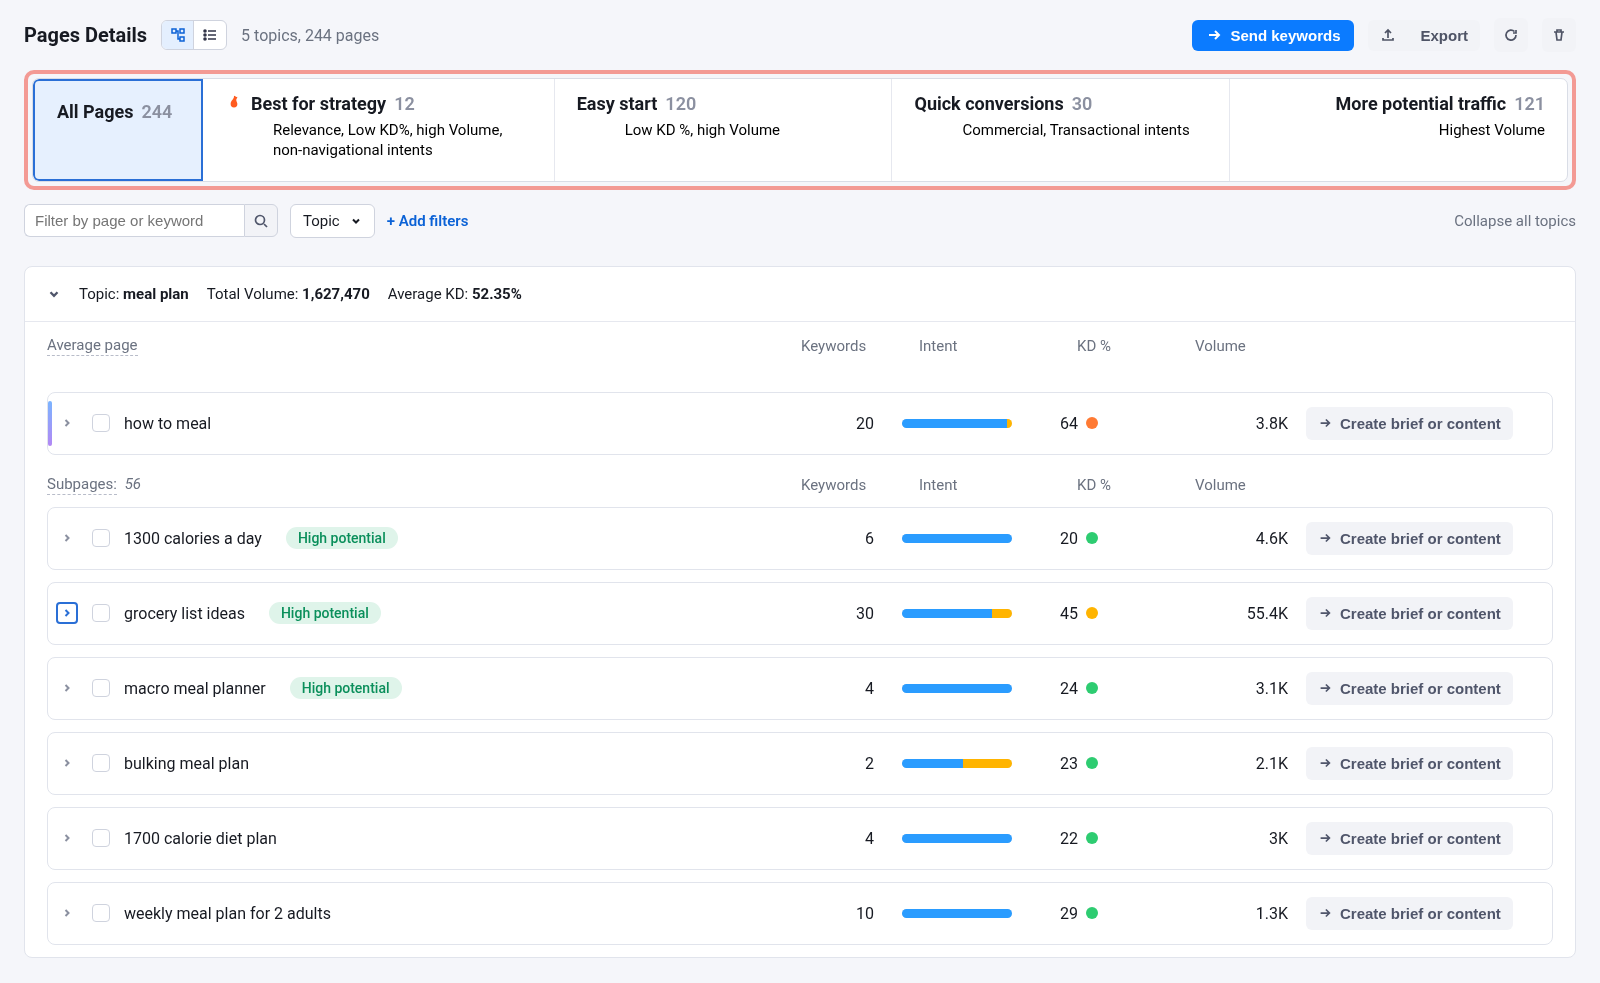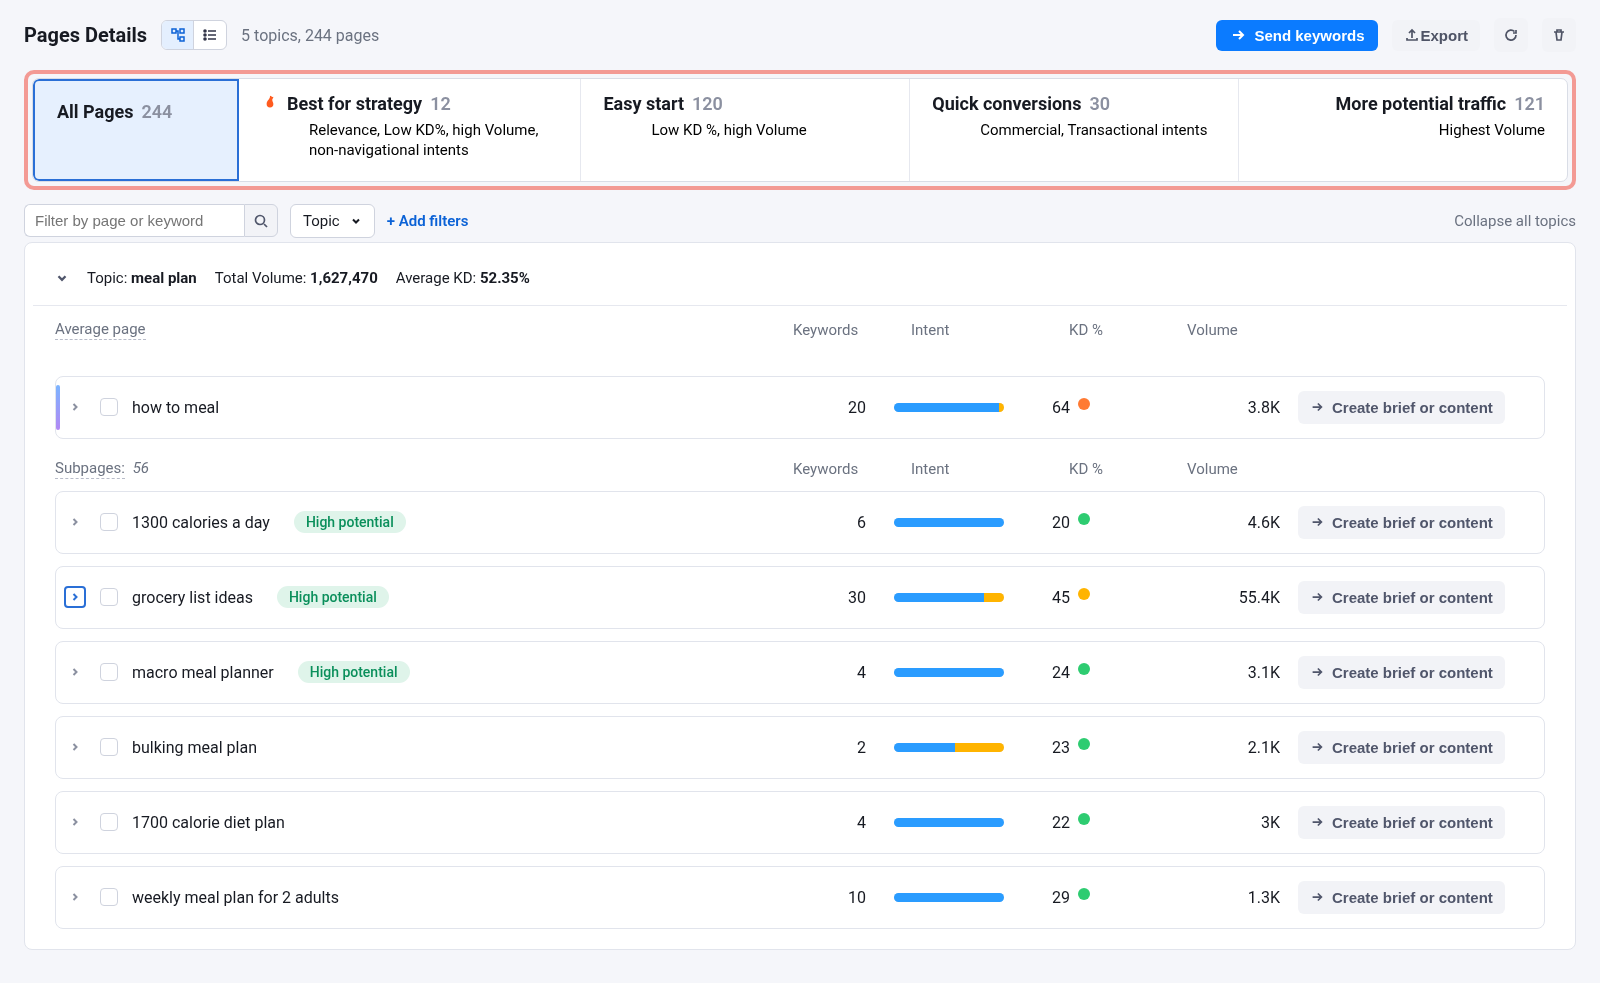--- a/index.html
+++ b/index.html
@@ -36,21 +36,21 @@
   .btn-primary {
     background: #0b7bff; color: #fff;
     border: none; border-radius: 6px;
     padding: 7px 14px; font-size: 15px; font-weight: 600;
     display: inline-flex; align-items: center; gap: 8px; cursor: pointer;
   }
   .btn-secondary {
     background: #f2f3f7; color: #4f5466;
     border: none; border-radius: 6px;
     padding: 7px 12px; font-size: 15px; font-weight: 600;
-    display: inline-flex; align-items: center; gap: 0; cursor: pointer;
+    display: inline-flex; align-items: center; gap: 24px; cursor: pointer;
   }
   .icon-btn {
     background: #f2f3f7; color: #4f5466;
     border: none; border-radius: 6px;
     width: 34px; height: 34px;
     display: inline-flex; align-items: center; justify-content: center; cursor: pointer;
   }
 
   .tab-highlight {
     border: 4px solid #f39a94;
@@ -66,38 +66,38 @@
     background: #fff;
   }
   .tab {
     padding: 14px 22px 20px 22px;
     border-right: 1px solid #e6e8ef;
     cursor: pointer;
     display:flex; flex-direction:column; gap:6px;
   }
   .tab:last-child { border-right: none; align-items: flex-end; }
   .tab.all {
-    width: 206px;
+    width: 170px;
     background: #e6f0fe;
     border: 2px solid #2a6fd6;
     border-radius: 6px 0 0 6px;
     display: flex; align-items: flex-start; justify-content:flex-start;
     padding-top:20px;
   }
   .tab-title-row { display:flex; align-items:center; gap:8px; }
   .tab-title { font-weight: 700; font-size: 18px; }
   .tab-count { color: #8b90a0; font-weight: 600; font-size:18px; }
   .tab-desc { color: #000000; font-size: 15px; line-height:1.35;margin-left:48px; }
   .tab.best { flex:1.1; }
   .tab.easy { flex:1.05; }
   .tab.quick { flex:1.05; }
   .tab.more { flex:1.05; }
 
   .filters-row {
-    display:flex; align-items:center; gap:12px; margin-bottom:4px;
+    display:flex; align-items:center; gap:12px; margin-bottom:28px;
   }
   .search-group { display:flex; }
   .search-input {
     border:1px solid #cfd3de; border-right:none;
     border-radius:6px 0 0 6px;
     padding:7px 10px; font-size:15px; width:220px;
     background:#fff;
   }
   .search-btn {
     border:1px solid #cfd3de;
@@ -107,21 +107,21 @@
   }
   .topic-select {
     border:1px solid #cfd3de; border-radius:6px; background:#fff;
     padding:7px 12px; font-size:15px; display:inline-flex; align-items:center; gap:10px; cursor:pointer;
   }
   .add-filters { color:#0b62d6; font-weight:600; cursor:pointer; font-size:15px; }
   .collapse-all { margin-left:auto; color:#6b7280; font-size:15px; cursor:pointer; }
 
   .panel {
     background:#fff; border:1px solid #e1e4ec; border-radius:8px;
-    padding:8px; overflow:hidden;
+    padding:0; overflow:hidden;
   }
   .topic-header {
     display:flex; align-items:center; gap:18px;
     padding:18px 22px; border-bottom:1px solid #e6e8ef;
   }
   .caret { color:#6b7280; cursor:pointer; }
   .topic-header .label { color:#171a22; }
   .topic-header b { font-weight:700; }
 
   .columns-row, .row {
@@ -165,21 +165,21 @@
     padding:3px 12px; font-size:14px; font-weight:500; margin-left:10px;
   }
   .kw-count, .kd-cell, .vol-cell { font-size:16px; }
   .kw-count { text-align:right; padding-right:20px;}
   .vol-cell { text-align:right; padding-right:10px;}
   .intent-bar {
     height:9px; border-radius:5px; background:#e6e8ef; position:relative; overflow:hidden; width:110px;
   }
   .intent-bar .blue { position:absolute; left:0; top:0; bottom:0; background:#2a9cff; }
   .intent-bar .yellow { position:absolute; top:0; bottom:0; background:#ffb400; }
-  .kd-cell { display:flex; gap:8px; }
+  .kd-cell { display:flex; align-items:center; gap:8px; }
   .dot { width:12px; height:12px; border-radius:50%; }
   .dot.green{background:#2ecc71;} .dot.yellow{background:#ffb400;} .dot.orange{background:#ff7a33;}
   .create-btn {
     background:#f2f3f7; color:#50566b; border:none; border-radius:6px;
     padding:8px 12px; display:inline-flex; align-items:center; gap:8px;
     font-size:15px; font-weight:600; cursor:pointer; white-space:nowrap;
   }
 
   .subheader {
     padding: 8px 22px 8px 22px;

